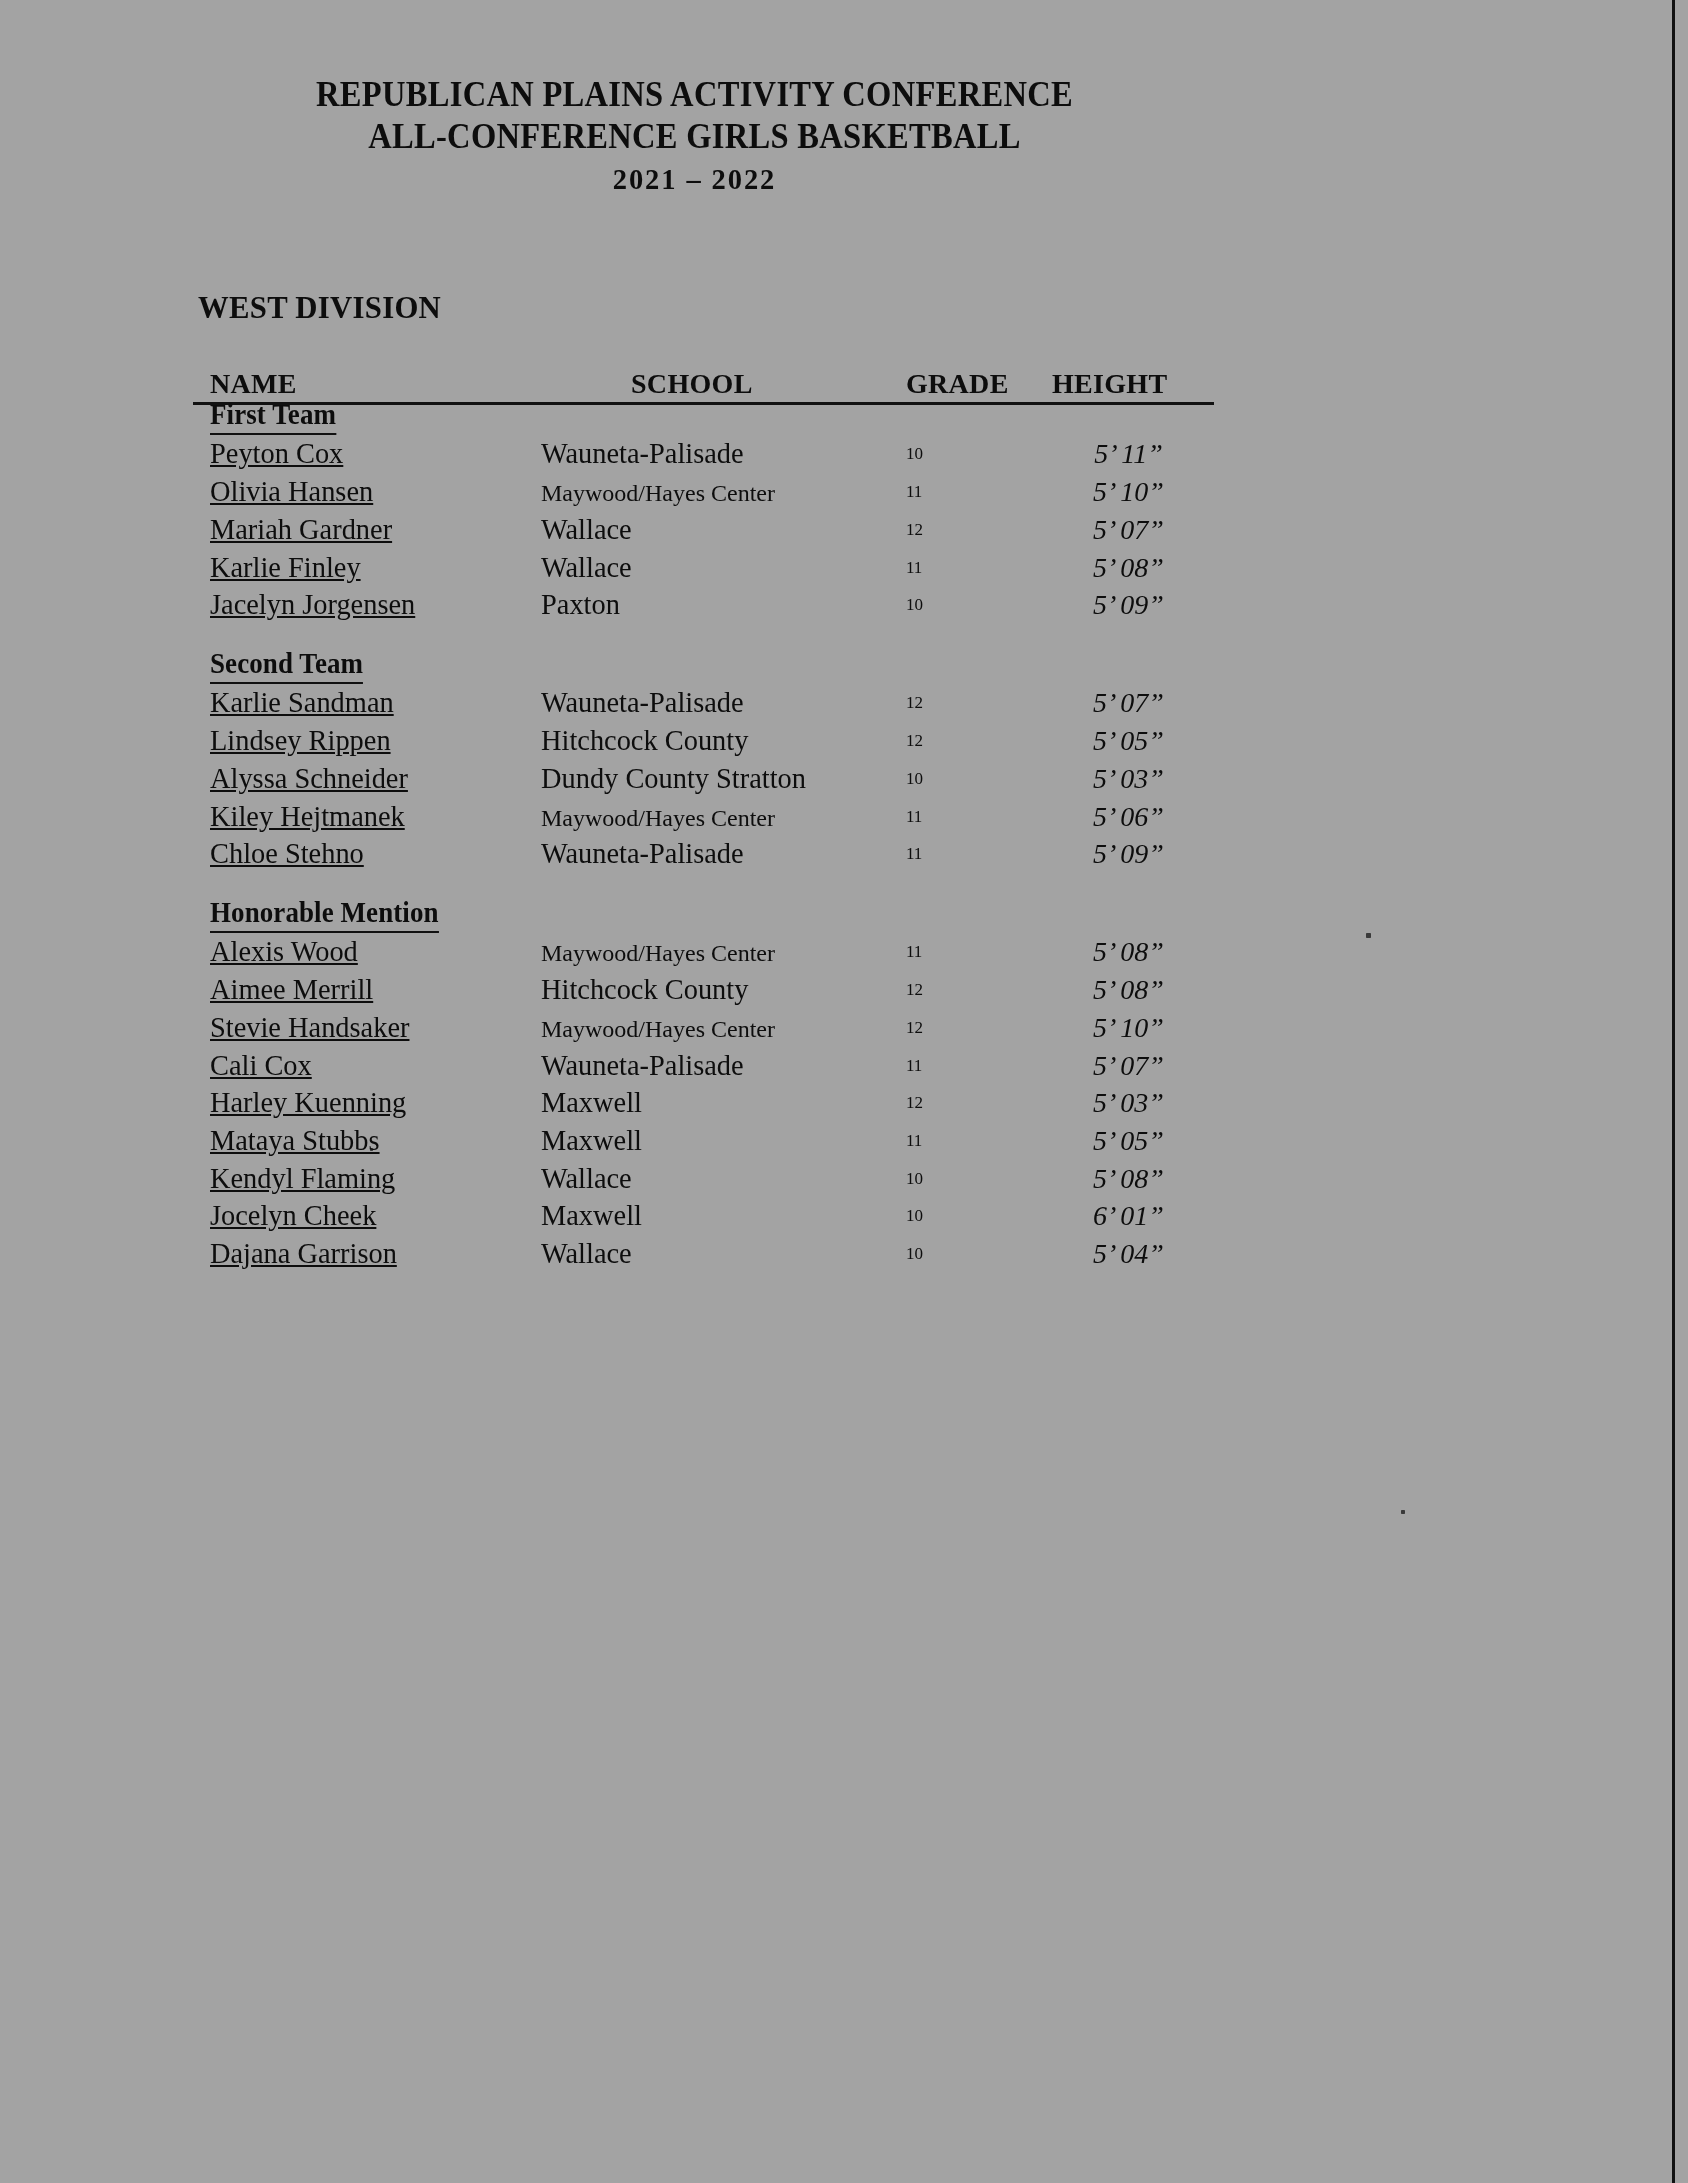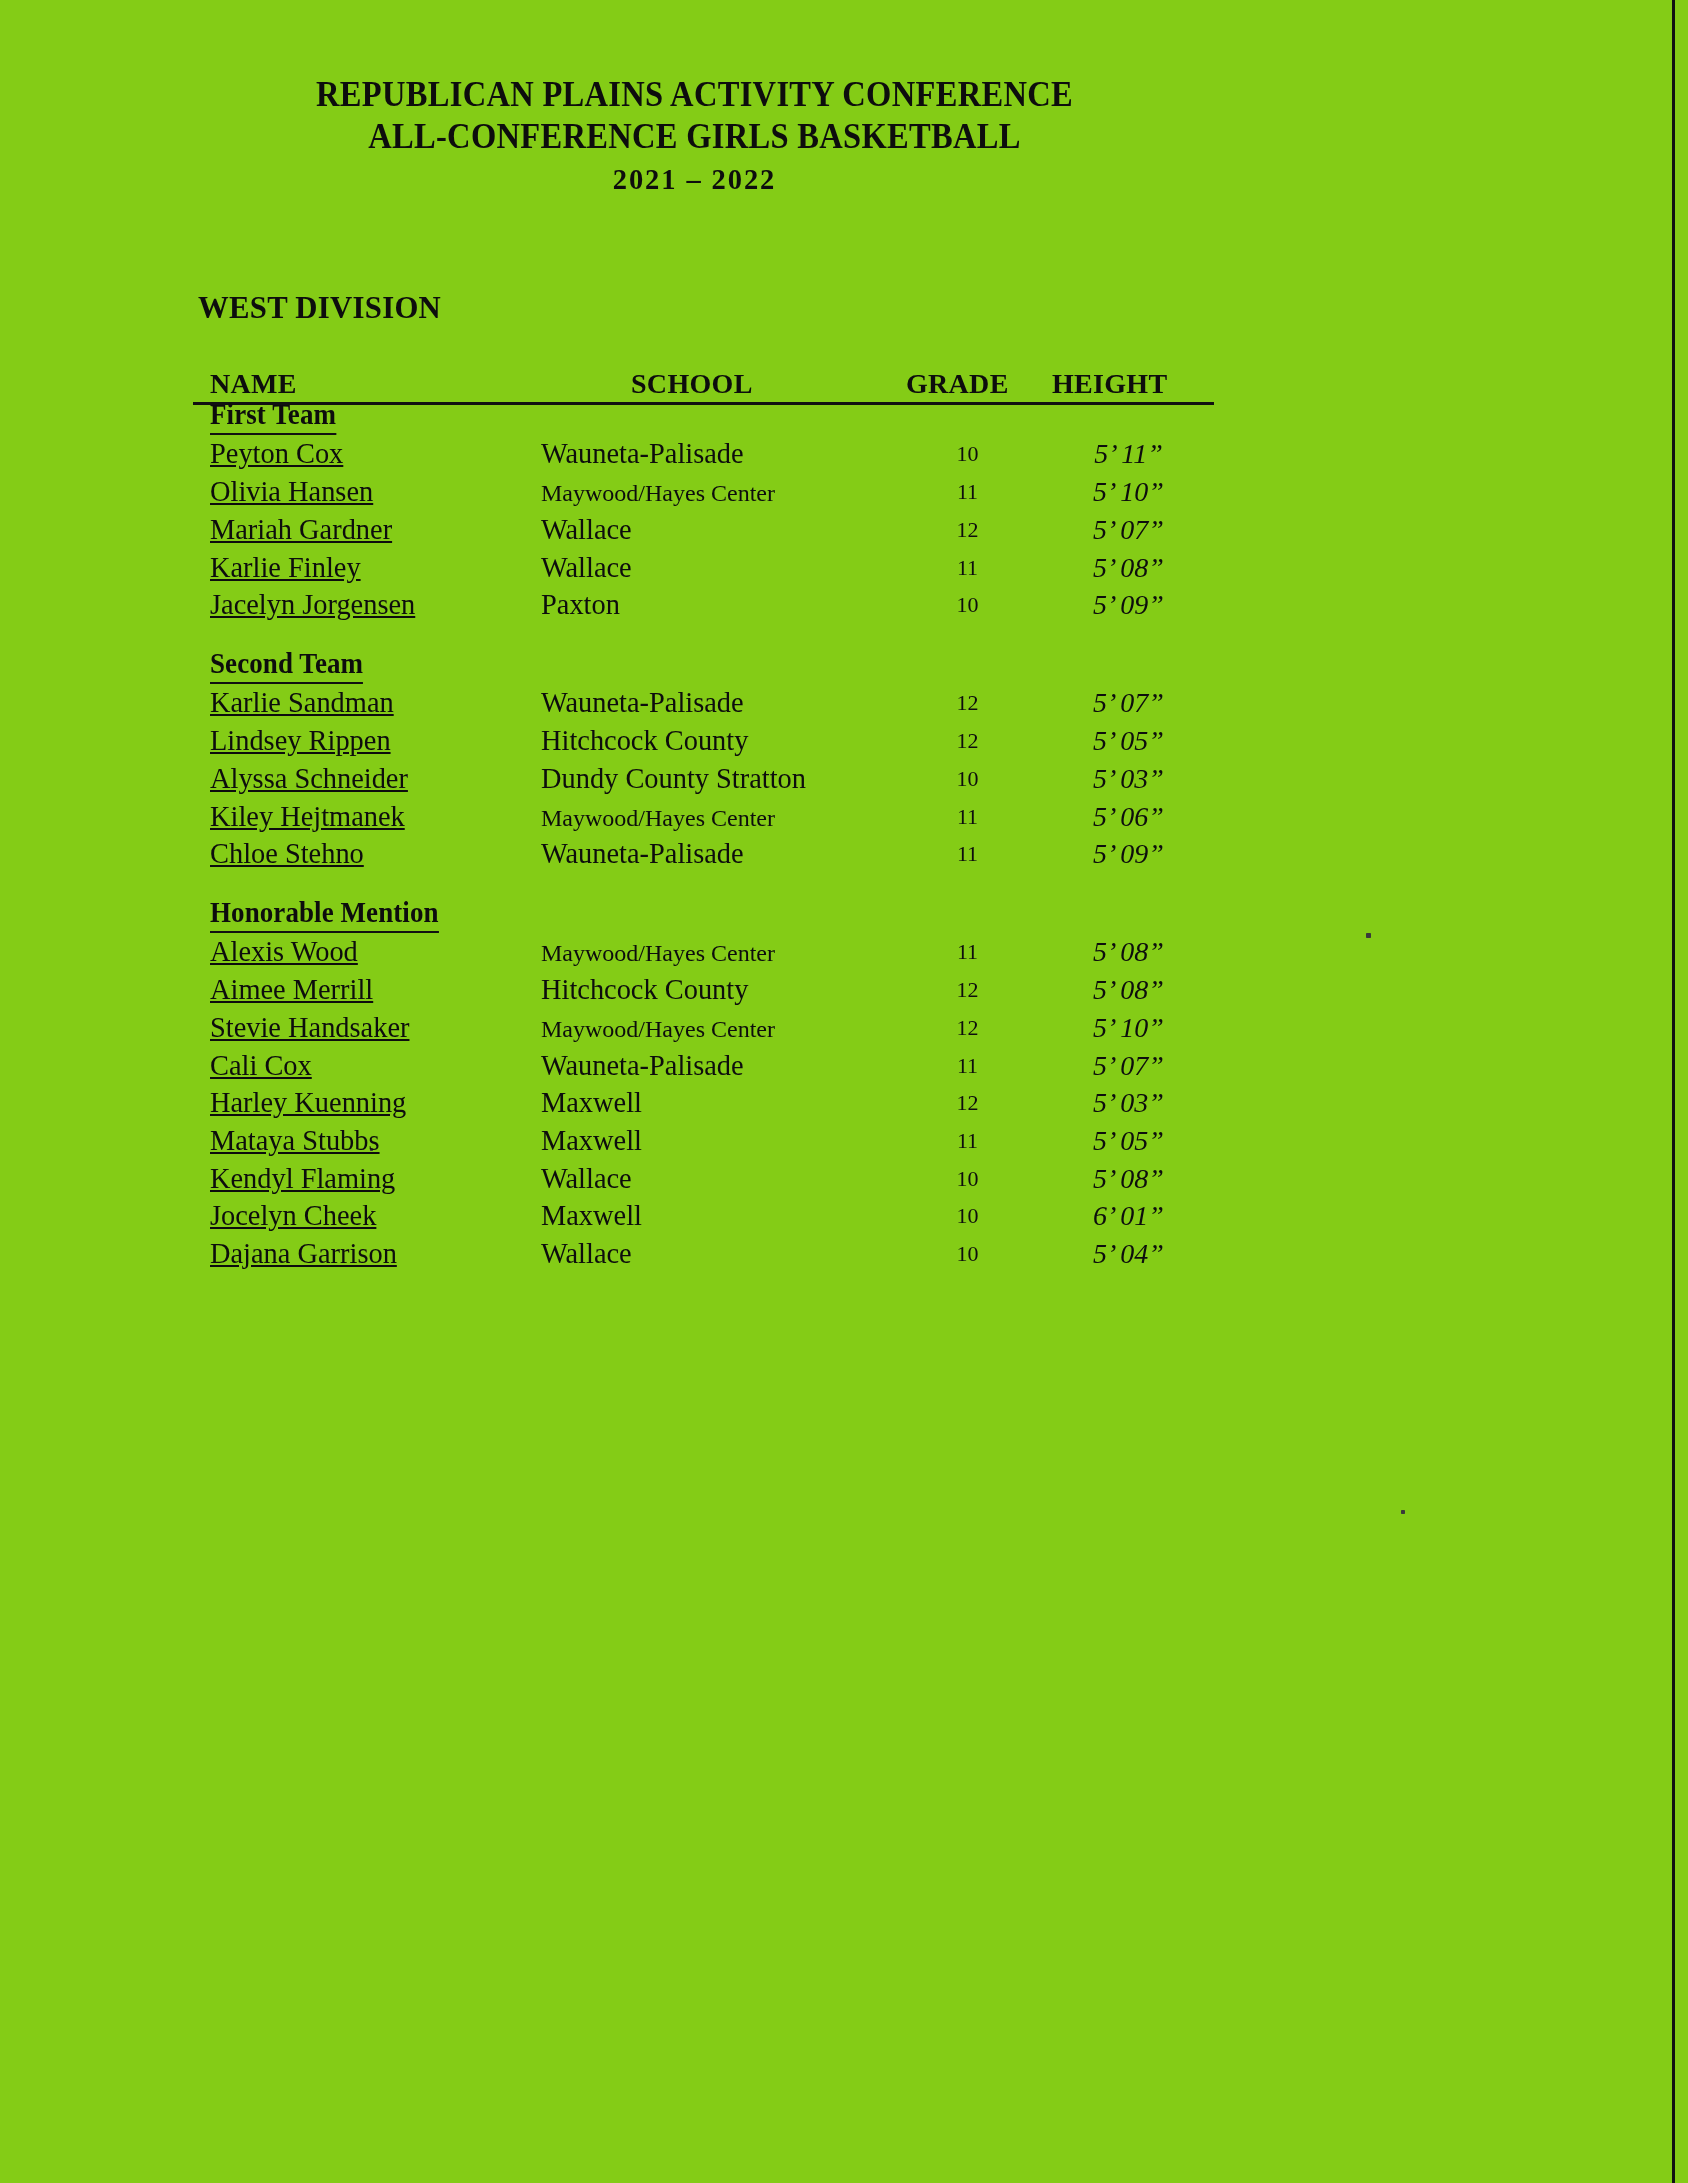--- a/index.html
+++ b/index.html
@@ -10,21 +10,21 @@
   body {
     font-family: "Liberation Serif", "DejaVu Serif", serif;
     color: #0d0d0d;
     -webkit-font-smoothing: antialiased;
   }
 
   #page {
     position: relative;
     width: 1688px;
     height: 2183px;
-    background: #84cc16;
+    background: #a3a3a3;
     overflow: hidden;
   }
 
   
   .scan-edge {
     position: absolute;
     top: 0;
     left: 1672px;
     width: 3.3px;
     height: 2183px;
@@ -151,22 +151,22 @@
   .cell.school {
     left: 348px;
   }
   .cell.school.small {
     font-size: 24px;
     line-height: 36px;
   }
   .cell.grade {
     left: 713px;
     width: 123px;
-    text-align: center;
-    font-size: 22px;
+    text-align: left;
+    font-size: 17px;
   }
   .cell.height {
     left: 853px;
     width: 165px;
     text-align: center;
     font-size: 28px;
     font-style: italic;
   }
 </style>
 </head>

